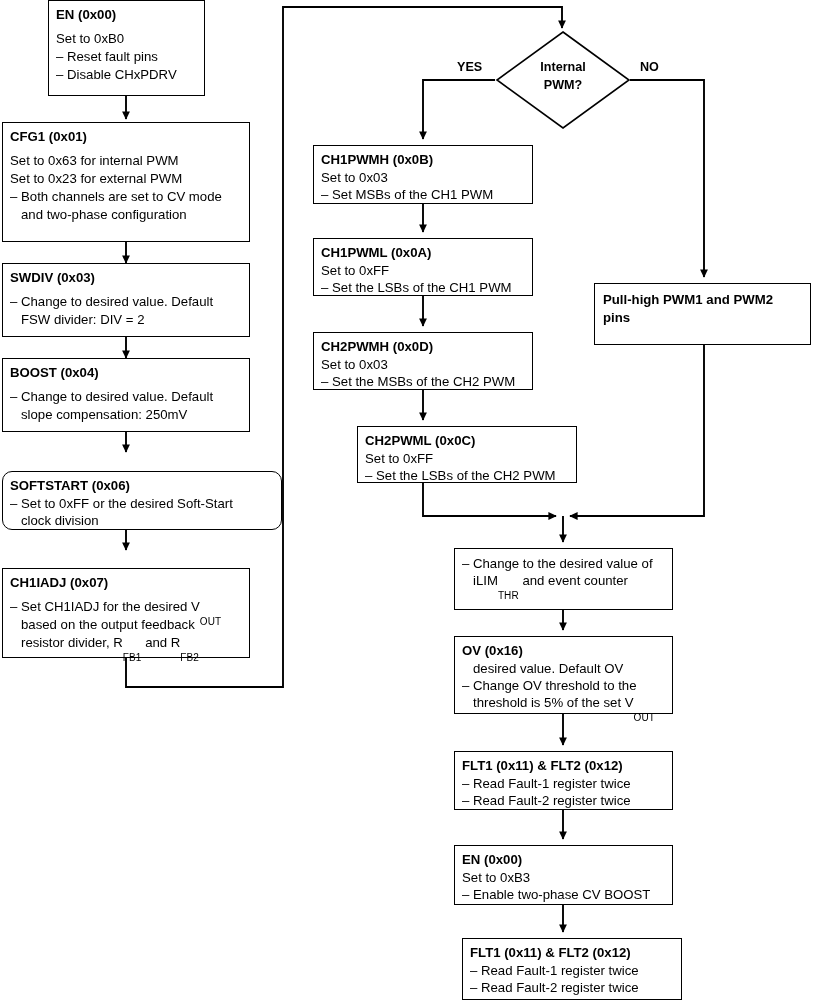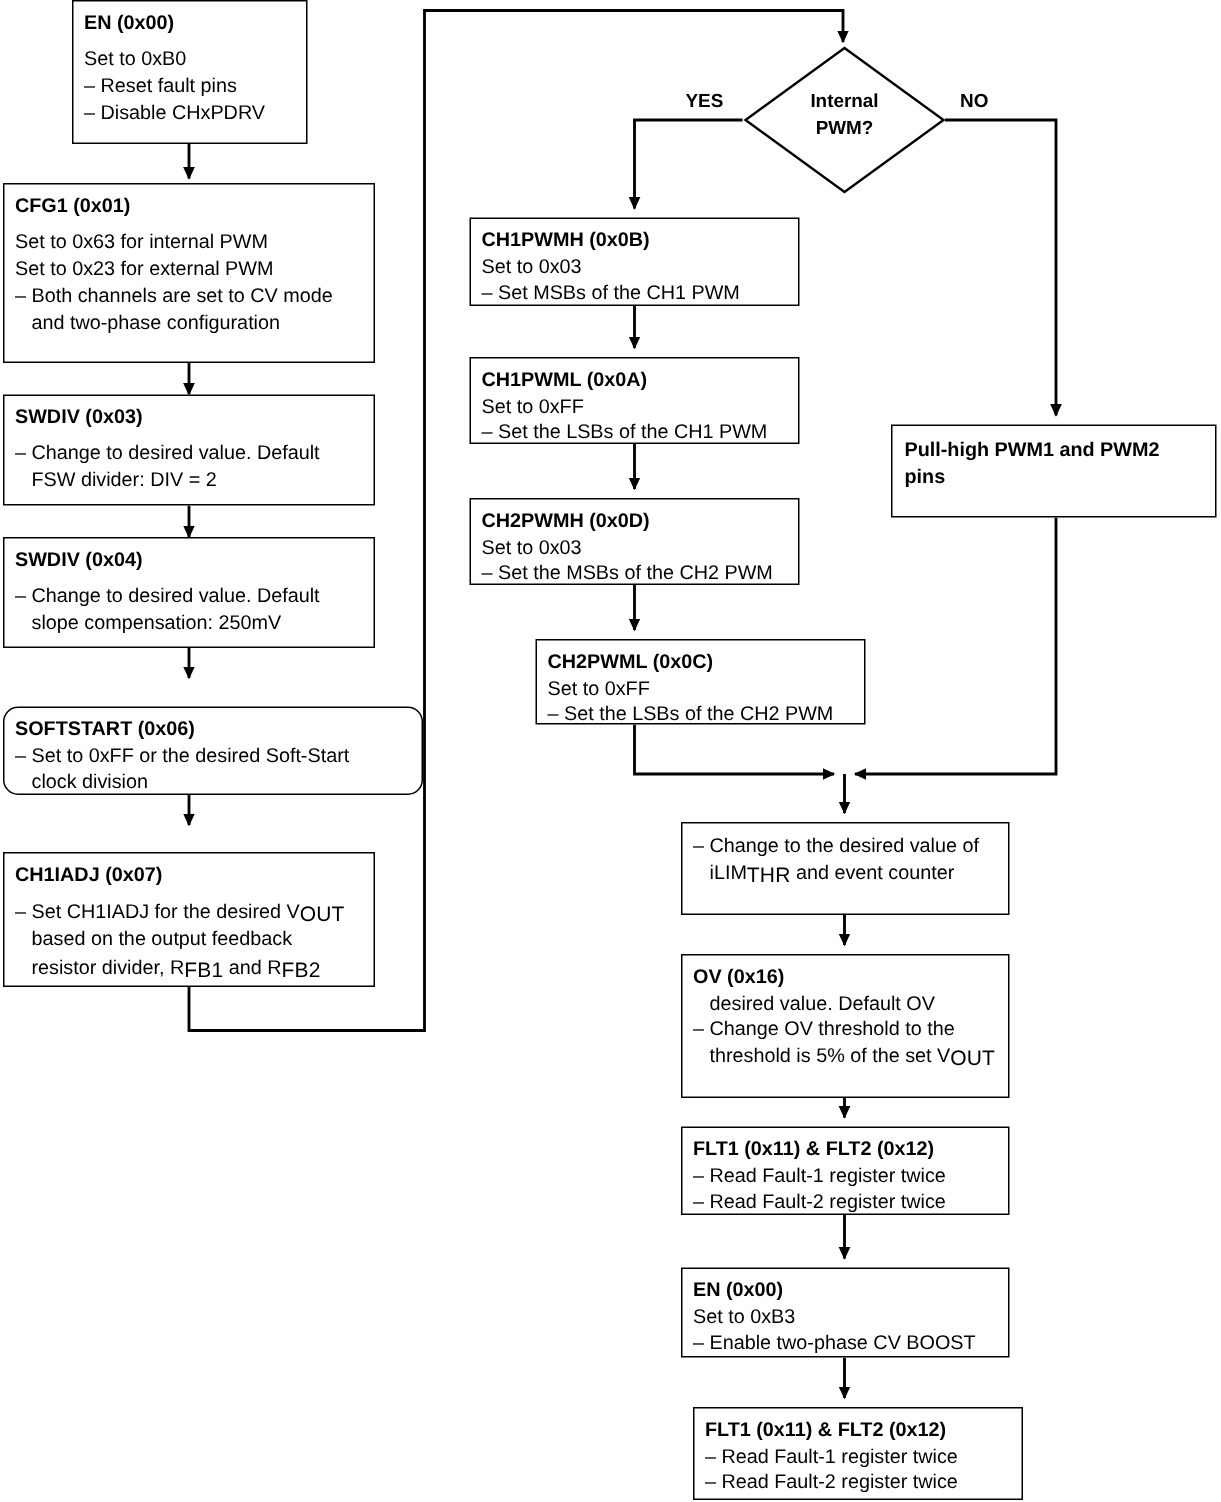--- a/index.html
+++ b/index.html
@@ -16,21 +16,21 @@
   .pad2{padding:7px 8px 6px 8px;}
   .gap .ttl{margin-bottom:6px;}
   .gap .ln{margin-bottom:1px;}
 
   .plainbold{font-weight:bold;font-size:13.2px;line-height:1.35;}
 
   .diamond{position:absolute;}
   .dlabel{position:absolute;font-weight:bold;font-size:12.6px;}
   .dtext{position:absolute;text-align:center;font-weight:bold;font-size:12.6px;line-height:1.45;width:100%;}
 
-  sub{font-size:14px;vertical-align:baseline;position:relative;top:2px;letter-spacing:0.1px;}
+  sub{font-size:10px;vertical-align:baseline;position:relative;top:14px;letter-spacing:0.1px;}
 </style>
 </head>
 <body>
 
 <div id="canvas">
 
   <svg class="wires" viewBox="0 0 814 1001" xmlns="http://www.w3.org/2000/svg">
     <defs>
       <marker id="ar" markerWidth="9" markerHeight="9" refX="7.6" refY="4.5" orient="auto" markerUnits="userSpaceOnUse">
         <path d="M0,0.6 L8.4,4.5 L0,8.4 z" fill="#000"></path>
@@ -82,21 +82,21 @@
     <div class="ln">   and two-phase configuration</div>
   </div>
 
   <div class="node pad gap" style="left:2px;top:263px;width:248px;height:74px;">
     <div class="ttl">SWDIV (0x03)</div>
     <div class="ln">– Change to desired value. Default</div>
     <div class="ln">   FSW divider: DIV = 2</div>
   </div>
 
   <div class="node pad gap" style="left:2px;top:358px;width:248px;height:74px;">
-    <div class="ttl">SWDIV (0x04)</div>
+    <div class="ttl">BOOST (0x04)</div>
     <div class="ln">– Change to desired value. Default</div>
     <div class="ln">   slope compensation: 250mV</div>
   </div>
 
   <div class="node pad" style="left:2px;top:471px;width:280px;height:59px;border-radius:10px;">
     <div class="ttl">SOFTSTART (0x06)</div>
     <div class="ln">– Set to 0xFF or the desired Soft-Start</div>
     <div class="ln">   clock division</div>
   </div>
 
@@ -146,21 +146,21 @@
   <div class="node pad2" style="left:594px;top:283px;width:217px;height:62px;">
     <div class="plainbold">Pull-high PWM1 and PWM2</div>
     <div class="plainbold">pins</div>
   </div>
 
   <div class="node pad" style="left:454px;top:548px;width:219px;height:62px;">
     <div class="ln">– Change to the desired value of</div>
     <div class="ln">&nbsp;&nbsp;&nbsp;iLIM<sub>THR</sub> and event counter</div>
   </div>
 
-  <div class="node pad" style="left:454px;top:636px;width:219px;height:96px;">
+  <div class="node pad" style="left:454px;top:636px;width:219px;height:78px;">
     <div class="ttl">OV (0x16)</div>
     <div class="ln">   desired value. Default OV</div>
     <div class="ln">– Change OV threshold to the</div>
     <div class="ln">&nbsp;&nbsp;&nbsp;threshold is 5% of the set V<sub>OUT</sub></div>
   </div>
 
   <div class="node pad" style="left:454px;top:751px;width:219px;height:59px;">
     <div class="ttl">FLT1 (0x11) &amp; FLT2 (0x12)</div>
     <div class="ln">– Read Fault-1 register twice</div>
     <div class="ln">– Read Fault-2 register twice</div>

